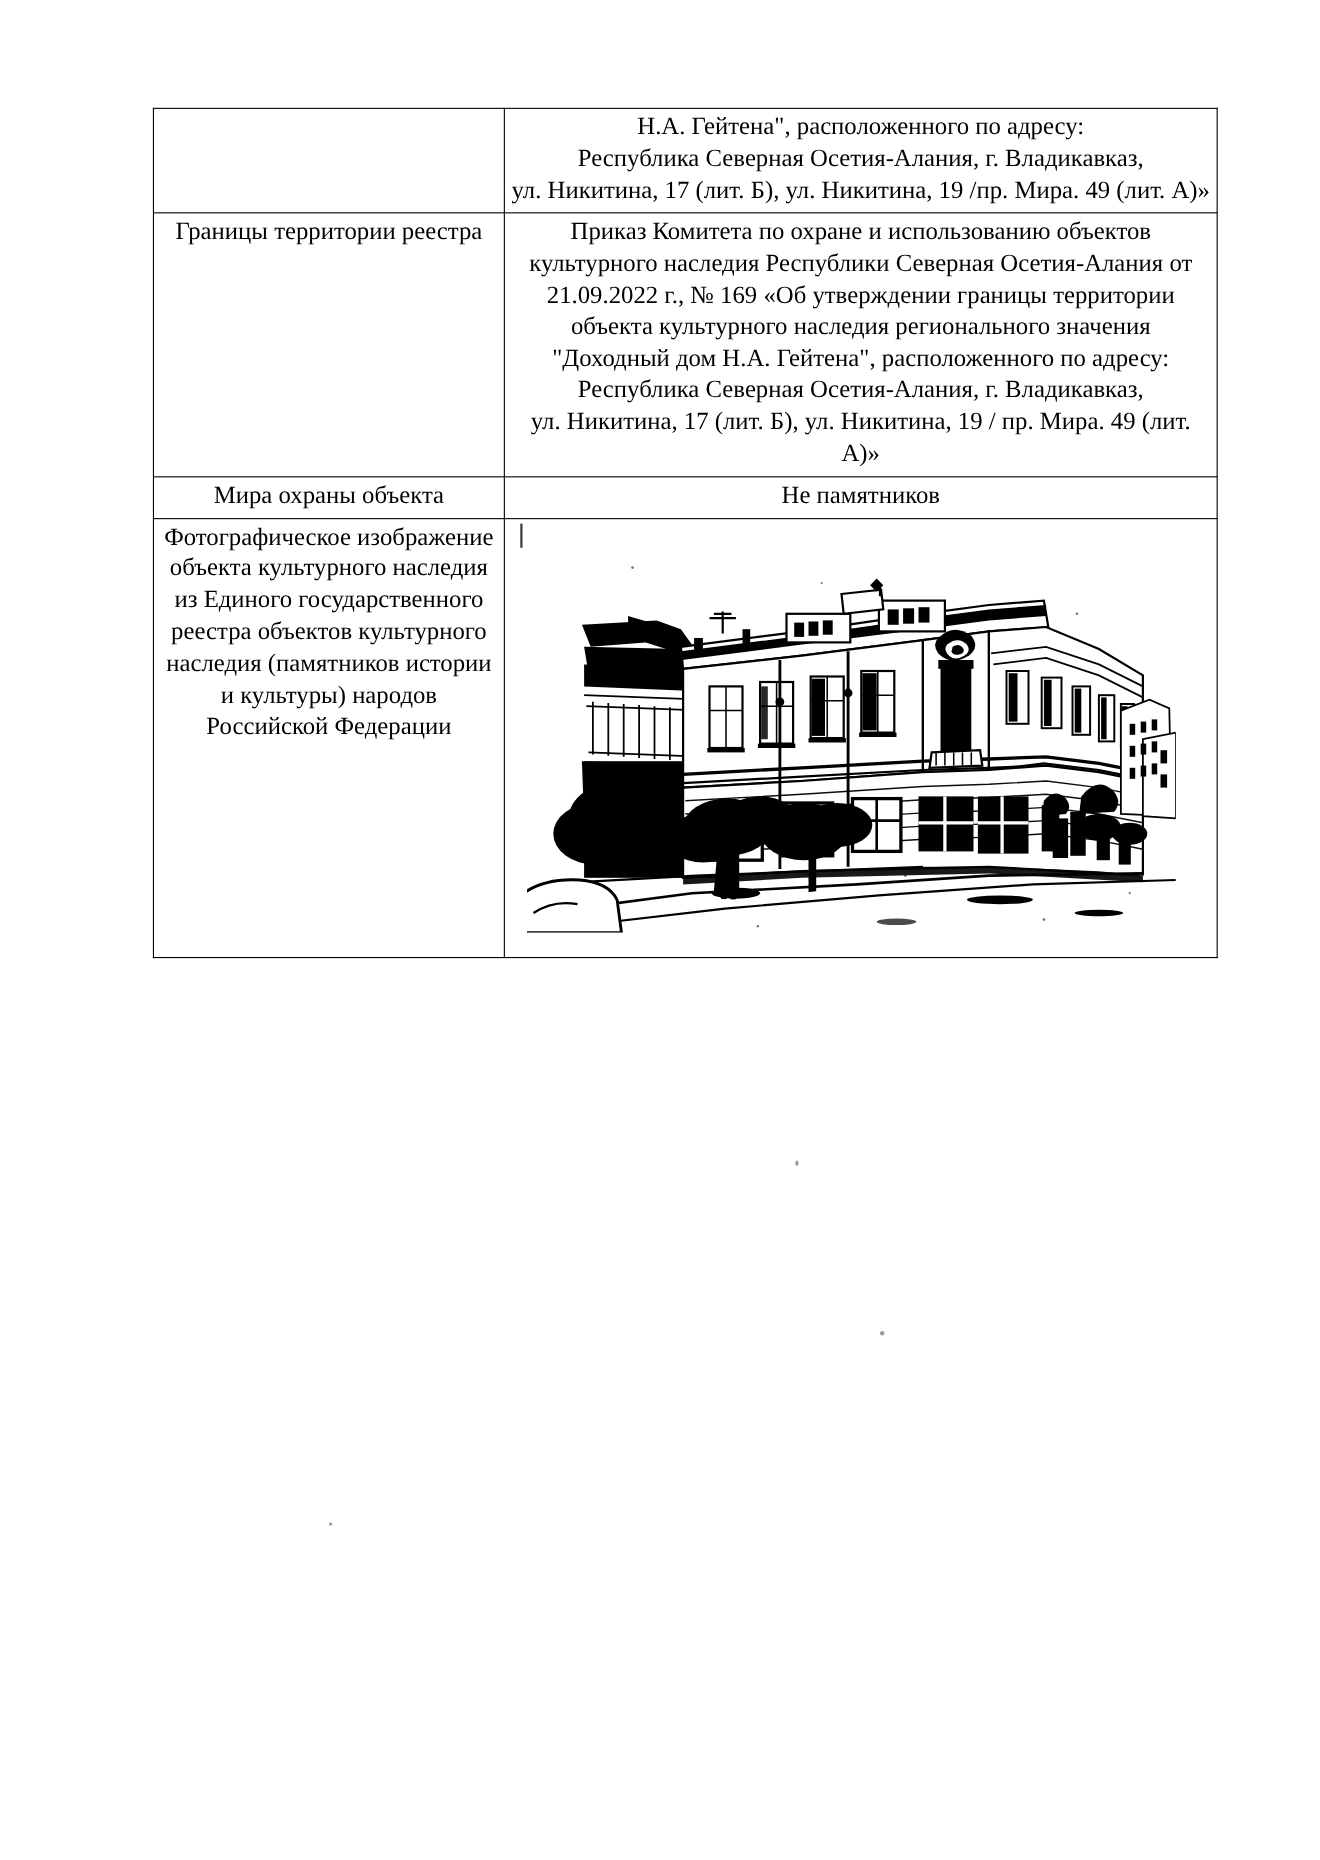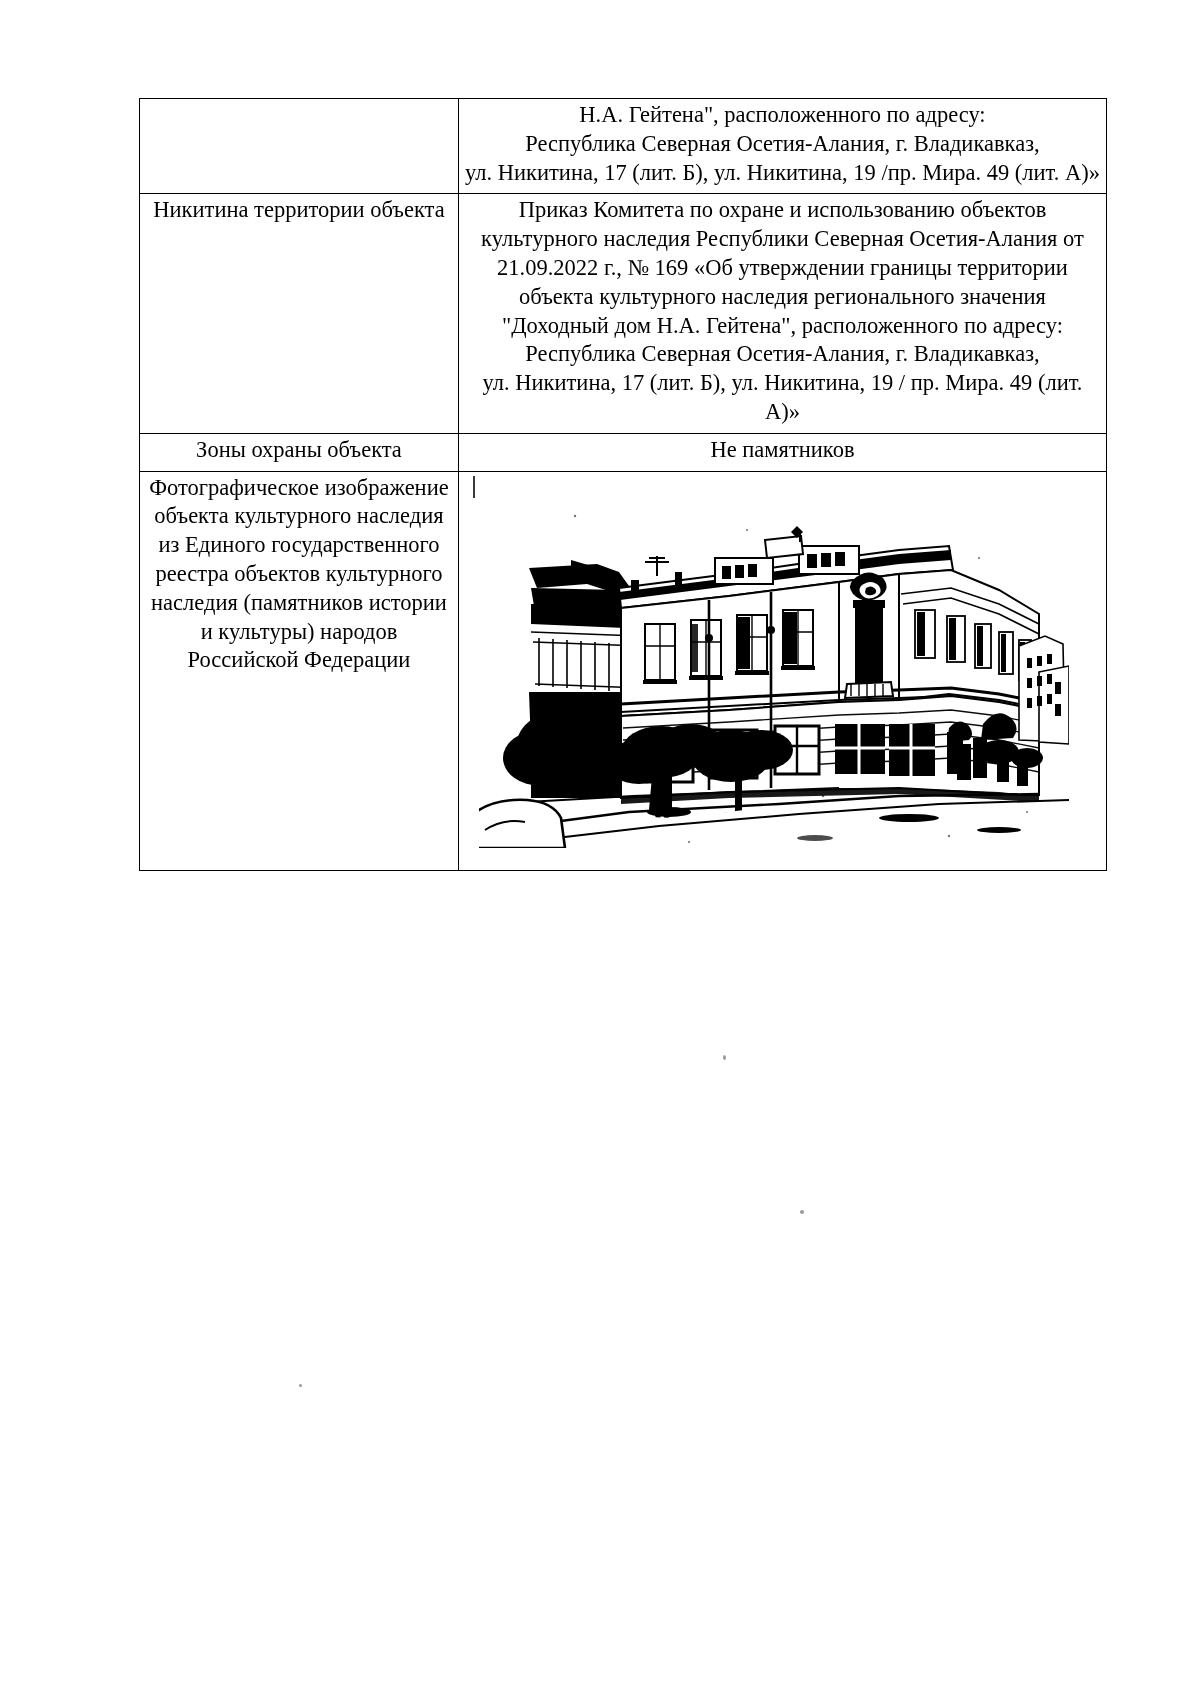--- a/index.html
+++ b/index.html
@@ -117,31 +117,31 @@
         </td>
         <td class="col-value">
           <div class="cell-text">Н.А. Гейтена", расположенного по адресу:
 Республика Северная Осетия-Алания, г. Владикавказ,
 ул. Никитина, 17 (лит. Б), ул. Никитина, 19 /пр. Мира. 49 (лит. А)»</div>
         </td>
       </tr>
 
       <tr class="row-borders">
         <td class="col-label">
-          <div class="cell-text">Никитина территории объекта</div>
+          <div class="cell-text">Границы территории реестра</div>
         </td>
         <td class="col-value">
           <div class="cell-text">Приказ Комитета по охране и использованию объектов культурного наследия Республики Северная Осетия-Алания от 21.09.2022 г., № 169 «Об утверждении границы территории объекта культурного наследия регионального значения "Доходный дом Н.А. Гейтена", расположенного по адресу: Республика Северная Осетия-Алания, г. Владикавказ,
 ул. Никитина, 17 (лит. Б), ул. Никитина, 19 / пр. Мира. 49 (лит. А)»</div>
         </td>
       </tr>
 
       <tr class="row-zones">
         <td class="col-label">
-          <div class="cell-text">Зоны охраны объекта</div>
+          <div class="cell-text">Мира охраны объекта</div>
         </td>
         <td class="col-value">
           <div class="cell-text">Не памятников</div>
         </td>
       </tr>
 
       <tr class="row-photo">
         <td class="col-label">
           <div class="cell-text">Фотографическое изображение объекта культурного наследия из Единого государственного реестра объектов культурного наследия (памятников истории и культуры) народов Российской Федерации</div>
         </td>

